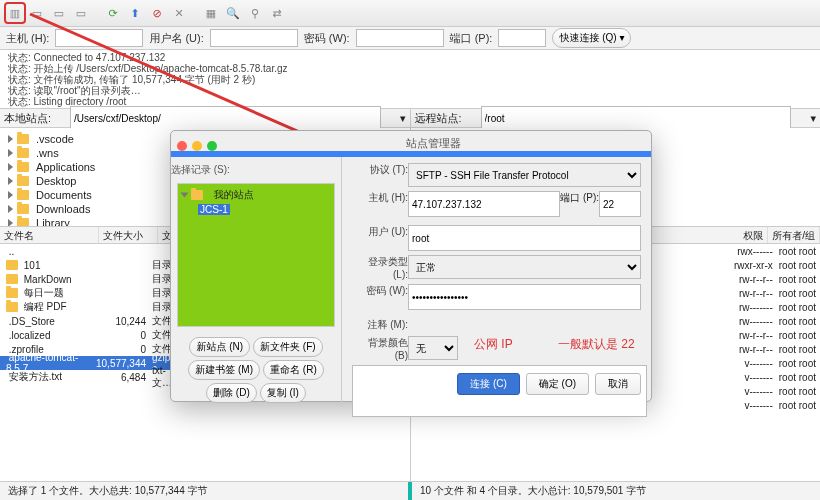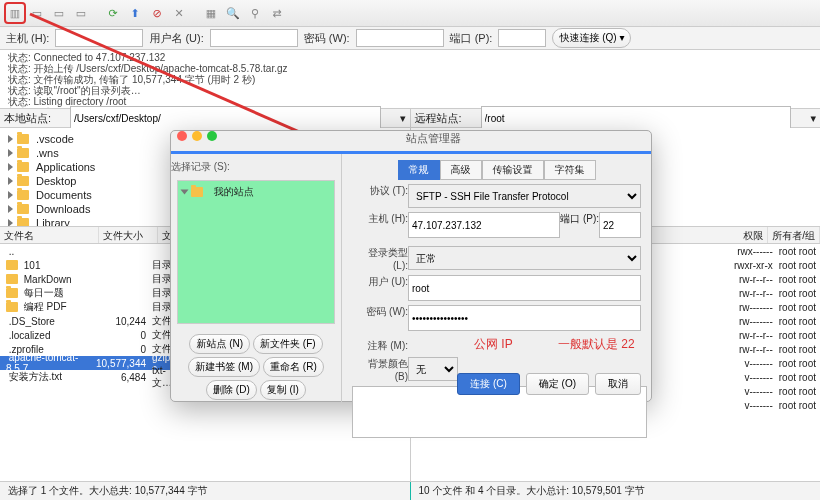--- a/index.html
+++ b/index.html
@@ -29,27 +29,27 @@
 .frow{display:flex;height:14px;align-items:center;font-size:10px}
 .frow .c1{width:90px;padding-left:6px;display:flex;align-items:center;gap:3px;overflow:hidden}
 .frow .c2{width:50px;text-align:right;padding-right:6px}
 .frow .c3{width:30px}
 .selected{background:#3a76d6;color:#fff}
 .rlist .frow{justify-content:flex-end;gap:6px;padding-right:4px}
 .statusbar{position:absolute;bottom:0;left:0;right:0;height:18px;background:#f3f3f3;border-top:1px solid #ccc;display:flex;font-size:10px}
 .statusbar div{flex:1;padding:2px 8px}
 
 .modal{position:absolute;left:170px;top:130px;width:480px;height:270px;background:#efefef;border:1px solid #aaa;border-radius:5px;box-shadow:0 8px 30px rgba(0,0,0,.3)}
-.modal .titlebar{height:20px;display:flex;align-items:flex-start;padding:0 6px;gap:5px;border-bottom:3px solid #3b82f6}
+.modal .titlebar{height:20px;display:flex;align-items:flex-end;padding:0 6px;gap:5px;border-bottom:6px solid #3b82f6}
 .mdot{width:10px;height:10px;border-radius:50%}
 .mttl{flex:1;text-align:center;font-size:11px;color:#555}
 .modalbody{display:flex;height:calc(100% - 20px)}
 .mleft{width:170px;border-right:1px solid #ccc;display:flex;flex-direction:column}
 .mleft .sel{padding:6px 0;font-size:10px;color:#555}
-.mleft .tree{flex:1;background:#86efac;border:1px solid #ccc;margin:0 6px 6px;padding:4px;font-size:10px}
+.mleft .tree{flex:1;background:#84cc16;border:1px solid #ccc;margin:0 6px 6px;padding:4px;font-size:10px}
 .mleft .btns{display:flex;flex-wrap:wrap;gap:3px;justify-content:center;padding:4px}
 .mbtn{font-size:10px;padding:2px 6px;border:1px solid #bbb;background:linear-gradient(#fdfdfd,#eee);border-radius:10px}
 .mright{flex:1;padding:6px 10px;display:flex;flex-direction:column;gap:4px}
 .tabs{display:flex;justify-content:center;gap:0}
 .tab{font-size:10px;padding:2px 10px;border:1px solid #bbb;background:#f6f6f6}
 .tab.active{background:#3a76d6;color:#fff;border-color:#3a76d6}
 .frm{display:flex;align-items:flex-start;font-size:10px}
 .frm label{width:56px;text-align:right;color:#444}
 .frm input,.frm select{flex:1;height:24px;border:1px solid #bbb;font-size:10px;padding:0 3px}
 .frm .small{width:34px;flex:none}
@@ -241,21 +241,21 @@
           <div class="frow">
             <span>v-------</span>
             <span>root root</span>
           </div>
         </div>
   </div>
 </div>
 
 <div class="statusbar">
   <div>选择了 1 个文件。大小总共: 10,577,344 字节</div>
-  <div style="border-left:1px solid #14b8a6">10 个文件 和 4 个目录。大小总计: 10,579,501 字节</div>
+  <div style="border-left:4px solid #14b8a6">10 个文件 和 4 个目录。大小总计: 10,579,501 字节</div>
 </div>
 
 <svg class="arrow" width="820" height="500">
   <defs>
         <marker id="ah" markerWidth="10" markerHeight="10" refX="8" refY="3" orient="auto">
           <path d="M0,0 L9,3 L0,6 Z" fill="#d33"></path>
         </marker>
       </defs>
   <line x1="30" y1="14" x2="455" y2="200" stroke="#d33" stroke-width="3" marker-end="url(#ah)"></line>
 </svg>
@@ -265,55 +265,52 @@
     <span class="mdot" style="background:#ff5f57"></span>
     <span class="mdot" style="background:#febc2e"></span>
     <span class="mdot" style="background:#28c840"></span>
     <span class="mttl">站点管理器</span>
   </div>
   <div class="modalbody">
     <div class="mleft">
       <div class="sel">选择记录 (S):</div>
       <div class="tree">
         <div class="treerow"><span class="disclose open"></span><span class="folder"></span>&nbsp;<span>我的站点</span></div>
+        <div class="treerow" style="padding-left:16px">
+              <span class="selspan">JCS-1</span>
+            </div>
       </div>
       <div class="btns">
         <button class="mbtn">新站点 (N)</button>
         <button class="mbtn">新文件夹 (F)</button>
         <button class="mbtn">新建书签 (M)</button>
         <button class="mbtn">重命名 (R)</button>
         <button class="mbtn">删除 (D)</button>
         <button class="mbtn">复制 (I)</button>
       </div>
     </div>
     <div class="mright">
-      <div class="tabs">
-        <span class="tab active">常规</span>
-        <span class="tab">高级</span>
-        <span class="tab">传输设置</span>
-        <span class="tab">字符集</span>
-      </div>
       <div class="frm">
             <label>协议 (T):</label>
             <select><option>SFTP - SSH File Transfer Protocol</option></select>
           </div>
       <div class="frm">
             <label>主机 (H):</label>
             <input value="47.107.237.132" style="">
             <span>端口 (P):</span>
             <input class="small" value="22" style="">
           </div>
       <div style="height:8px"></div>
       <div class="frm">
+            <label>用户 (U):</label>
+            <input value="root" style="">
+          </div>
+      <div class="frm">
             <label>登录类型 (L):</label>
             <select><option>正常</option></select>
-          </div>
-      <div class="frm">
-            <label>用户 (U):</label>
-            <input value="root" style="">
           </div>
       <div class="frm">
             <label>密码 (W):</label>
             <input value="••••••••••••••••" style="">
           </div>
       <div style="height:6px"></div>
       <div class="frm">
             <label>注释 (M):</label>
           </div>
       <div class="frm">

